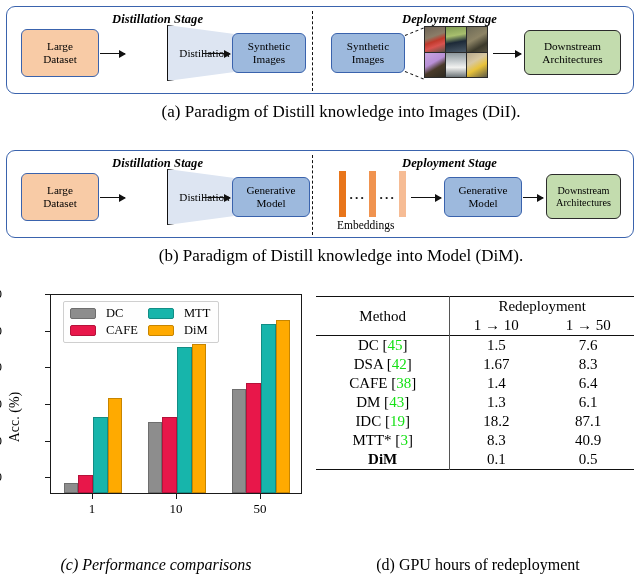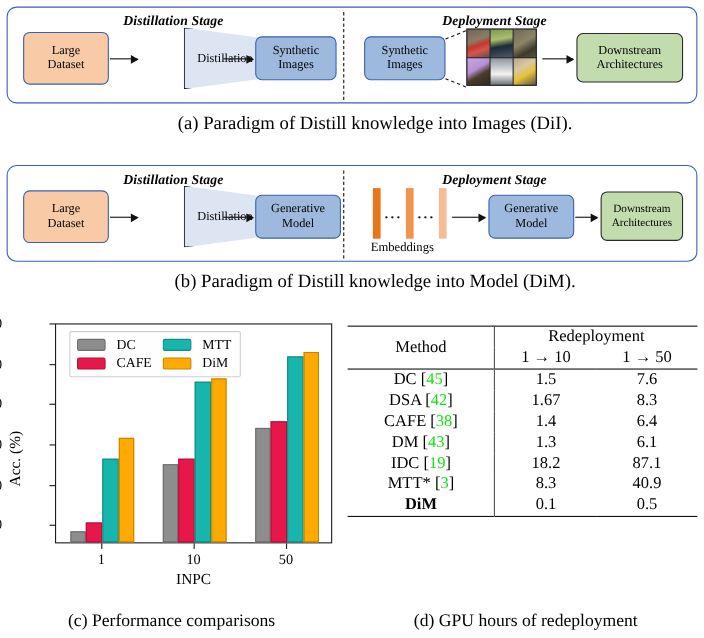--- a/index.html
+++ b/index.html
@@ -365,24 +365,23 @@
       <div class="ytick-mark" style="left: 37px; top: 38.6972px;"></div>
       <div class="ytick-label" style="top: 2px;">80</div>
       <div class="ytick-mark" style="left: 37px; top: 2px;"></div>
       <div class="xtick-label" style="left: 84px; top: 209px;">1</div>
       <div class="xtick-mark" style="left: 84px; top: 202px;"></div>
       <div class="xtick-label" style="left: 168px; top: 209px;">10</div>
       <div class="xtick-mark" style="left: 168px; top: 202px;"></div>
       <div class="xtick-label" style="left: 252px; top: 209px;">50</div>
       <div class="xtick-mark" style="left: 252px; top: 202px;"></div>
     </div>
-  <div id="xlabel">INPC</div>
 </div>
 
-<div class="caption-half" style="left:0px; top:556px; width:312px;">(c) Performance comparisons</div>
+<div class="caption-half" style="left:0px; top:556px; width:312px;font-style:italic;">(c) Performance comparisons</div>
 
 <div id="table-wrap">
   <table id="gputable">
     <tbody id="table-body">
         <tr class="hrule-top">
           <td class="colsep meth" rowspan="2">Method</td>
           <td colspan="2">Redeployment</td>
         </tr>
         <tr>
           <td>1 → 10</td>

